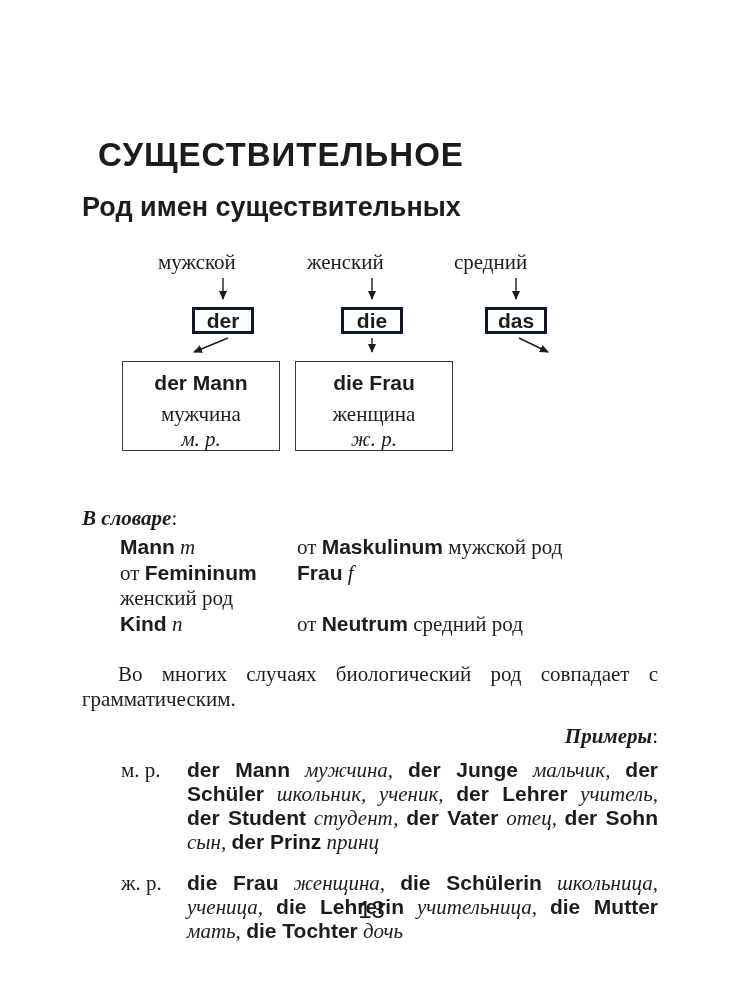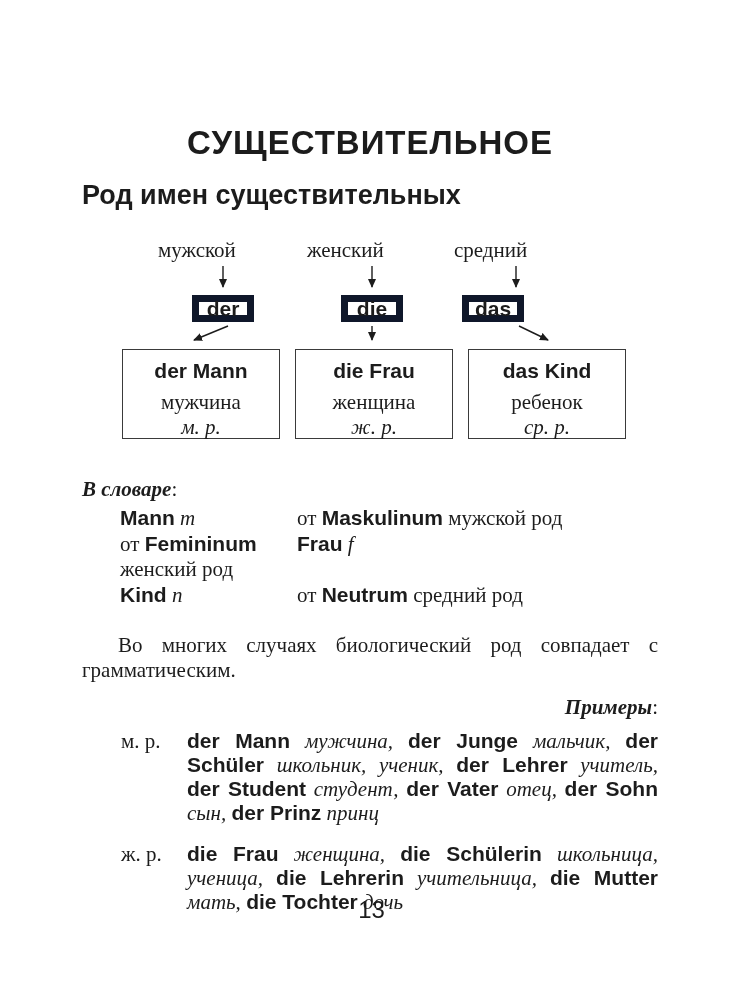--- a/index.html
+++ b/index.html
@@ -7,55 +7,55 @@
     position:relative;
     width:743px;height:1000px;
     background:#ffffff;
     color:#1c1c1c;
     font-family:"Liberation Serif",serif;
     box-sizing:border-box;
     padding:122px 85px 0 82px;
     overflow:hidden;
   }
   .title{
-    margin:4px;
+    margin:16px;
     font-family:"Liberation Sans",sans-serif;
     font-weight:bold;font-size:33px;line-height:1;
-    letter-spacing:1px;text-align:center;
+    letter-spacing:1px;text-align:left;
   }
   .subtitle{
     margin:23px 0 0 0;
     font-family:"Liberation Sans",sans-serif;
     font-weight:bold;font-size:27px;line-height:1;
     text-align:left;
   }
   
   .diagram{position:relative;margin-top:30px;width:578px;height:206px;}
   .diagram svg{position:absolute;left:0;top:0;}
   .g-label{
     position:absolute;top:0;width:130px;
     font-size:21px;line-height:22px;
   }
   .art-box{
     position:absolute;top:56px;width:62px;height:27px;
-    border:7px solid #0f172a;box-sizing:border-box;
+    border:3px solid #0f172a;box-sizing:border-box;
     display:flex;align-items:center;justify-content:center;
     font-family:"Liberation Sans",sans-serif;font-weight:bold;font-size:21px;
     background:#fff;
   }
   .big-box{
     position:absolute;top:110px;width:158px;height:90px;
     border:1.5px solid #3a3a3a;box-sizing:border-box;
     text-align:center;background:#fff;
   }
   .bb-de{font-family:"Liberation Sans",sans-serif;font-weight:bold;font-size:21px;line-height:20px;margin-top:11px;}
   .bb-ru{font-size:21px;line-height:20px;margin-top:11px;}
   .bb-abbr{font-style:italic;font-size:21px;line-height:20px;margin-top:5px;}
   
-  .dict{margin-top:33px;}
+  .dict{margin-top:50px;}
   .dict-heading{font-size:21px;line-height:22px;}
   .b-i{font-weight:bold;font-style:italic;}
   .dict-rows{margin-top:5px;}
   .dict-row{
     display:grid;grid-template-columns:177px auto;
     padding-left:38px;font-size:21px;line-height:25px;
   }
   .de{font-family:"Liberation Sans",sans-serif;font-weight:bold;}
   .seg-de{font-family:"Liberation Sans",sans-serif;font-weight:bold;}
   .seg-ru{font-family:"Liberation Serif",serif;font-style:italic;}
@@ -102,36 +102,31 @@
         <line x1="437" y1="87" x2="466" y2="101" marker-end="url(#ah)"></line>
       </g>
     </svg>
 
     <div class="g-label" style="left:76px">мужской</div>
     <div class="g-label" style="left:225px">женский</div>
     <div class="g-label" style="left:372px">средний</div>
 
     <div class="art-box" style="left:110px">der</div>
     <div class="art-box" style="left:259px">die</div>
-    <div class="art-box" style="left:380px">das</div>
+    <div class="art-box" style="left:403px">das</div>
 
     <div class="big-box" style="left:40px">
       <div class="bb-de">der Mann</div>
       <div class="bb-ru">мужчина</div>
       <div class="bb-abbr">м. р.</div>
     </div>
     <div class="big-box" style="left:213px">
       <div class="bb-de">die Frau</div>
       <div class="bb-ru">женщина</div>
       <div class="bb-abbr">ж. р.</div>
-    </div>
-    <div class="big-box" style="left:386px">
-      <div class="bb-de">das Kind</div>
-      <div class="bb-ru">ребенок</div>
-      <div class="bb-abbr">ср. р.</div>
     </div>
   </div>
 
   <div class="dict">
     <div class="dict-heading"><span class="b-i">В словаре</span><span>:</span></div>
     <div class="dict-rows">
       <div class="dict-row">
         <span><span class="de">Mann</span> <span class="gl">m</span></span>
         <span><span>от</span> <span class="de">Maskulinum</span> <span>мужской род</span></span>
       </div>

